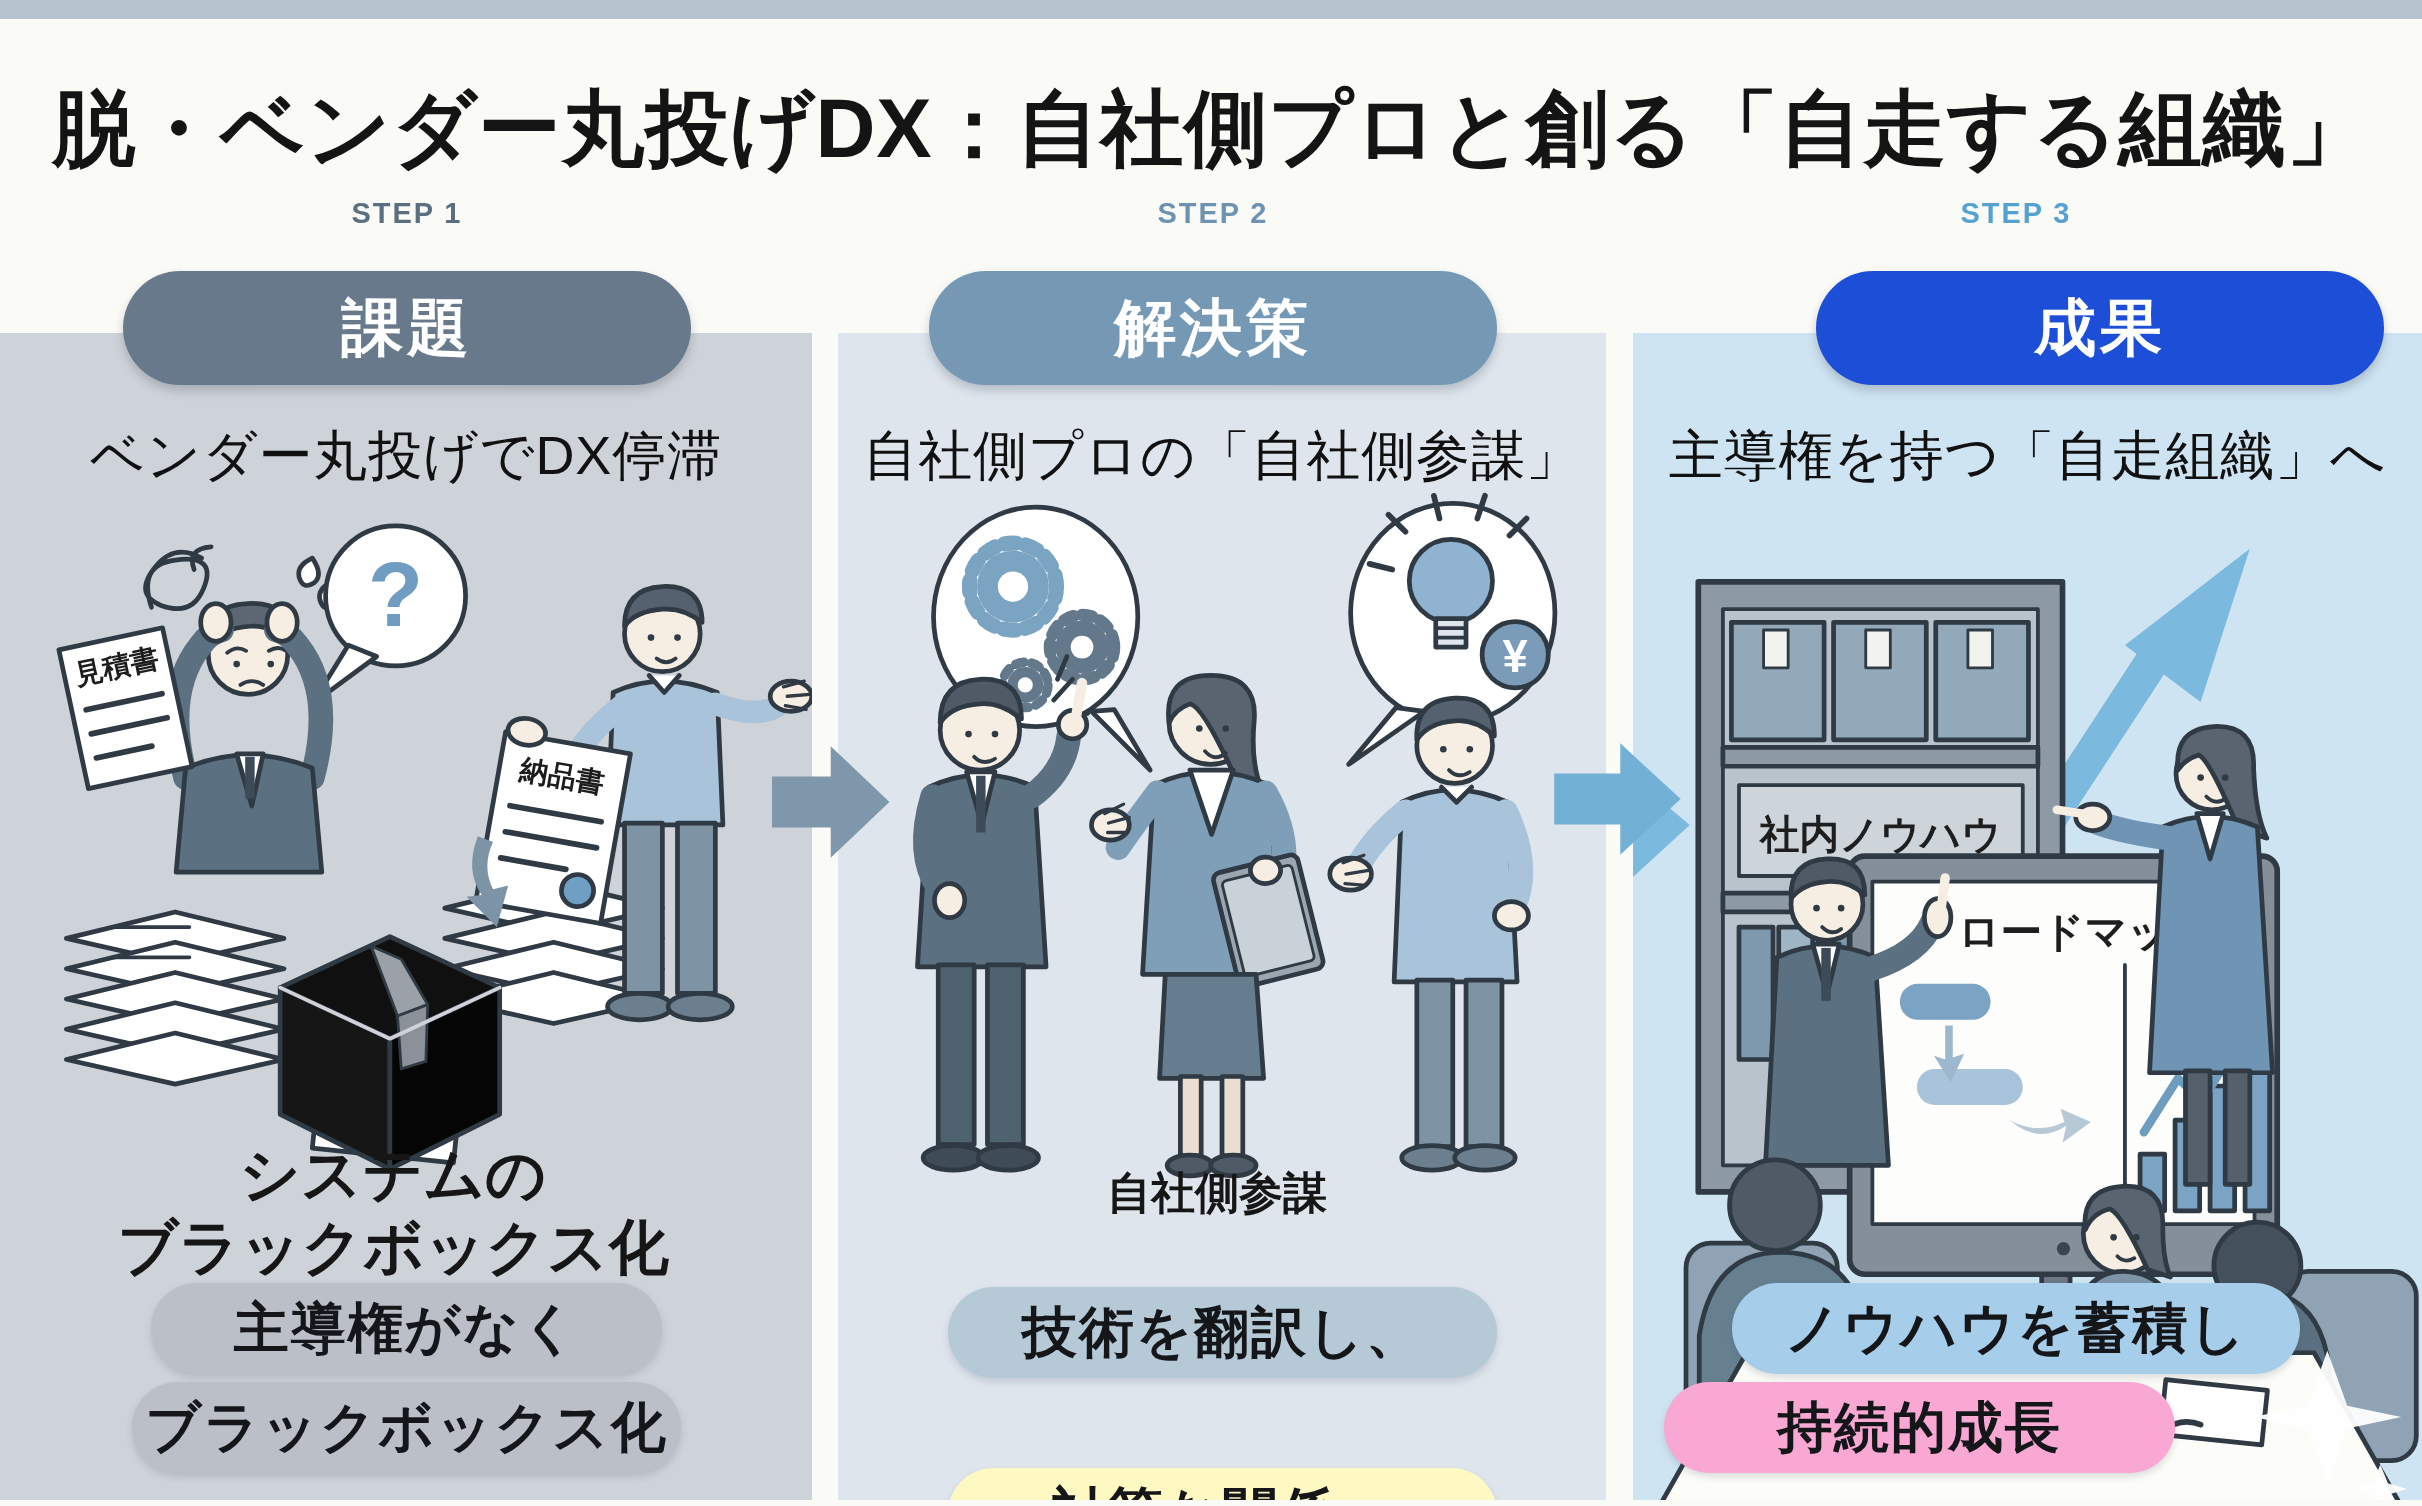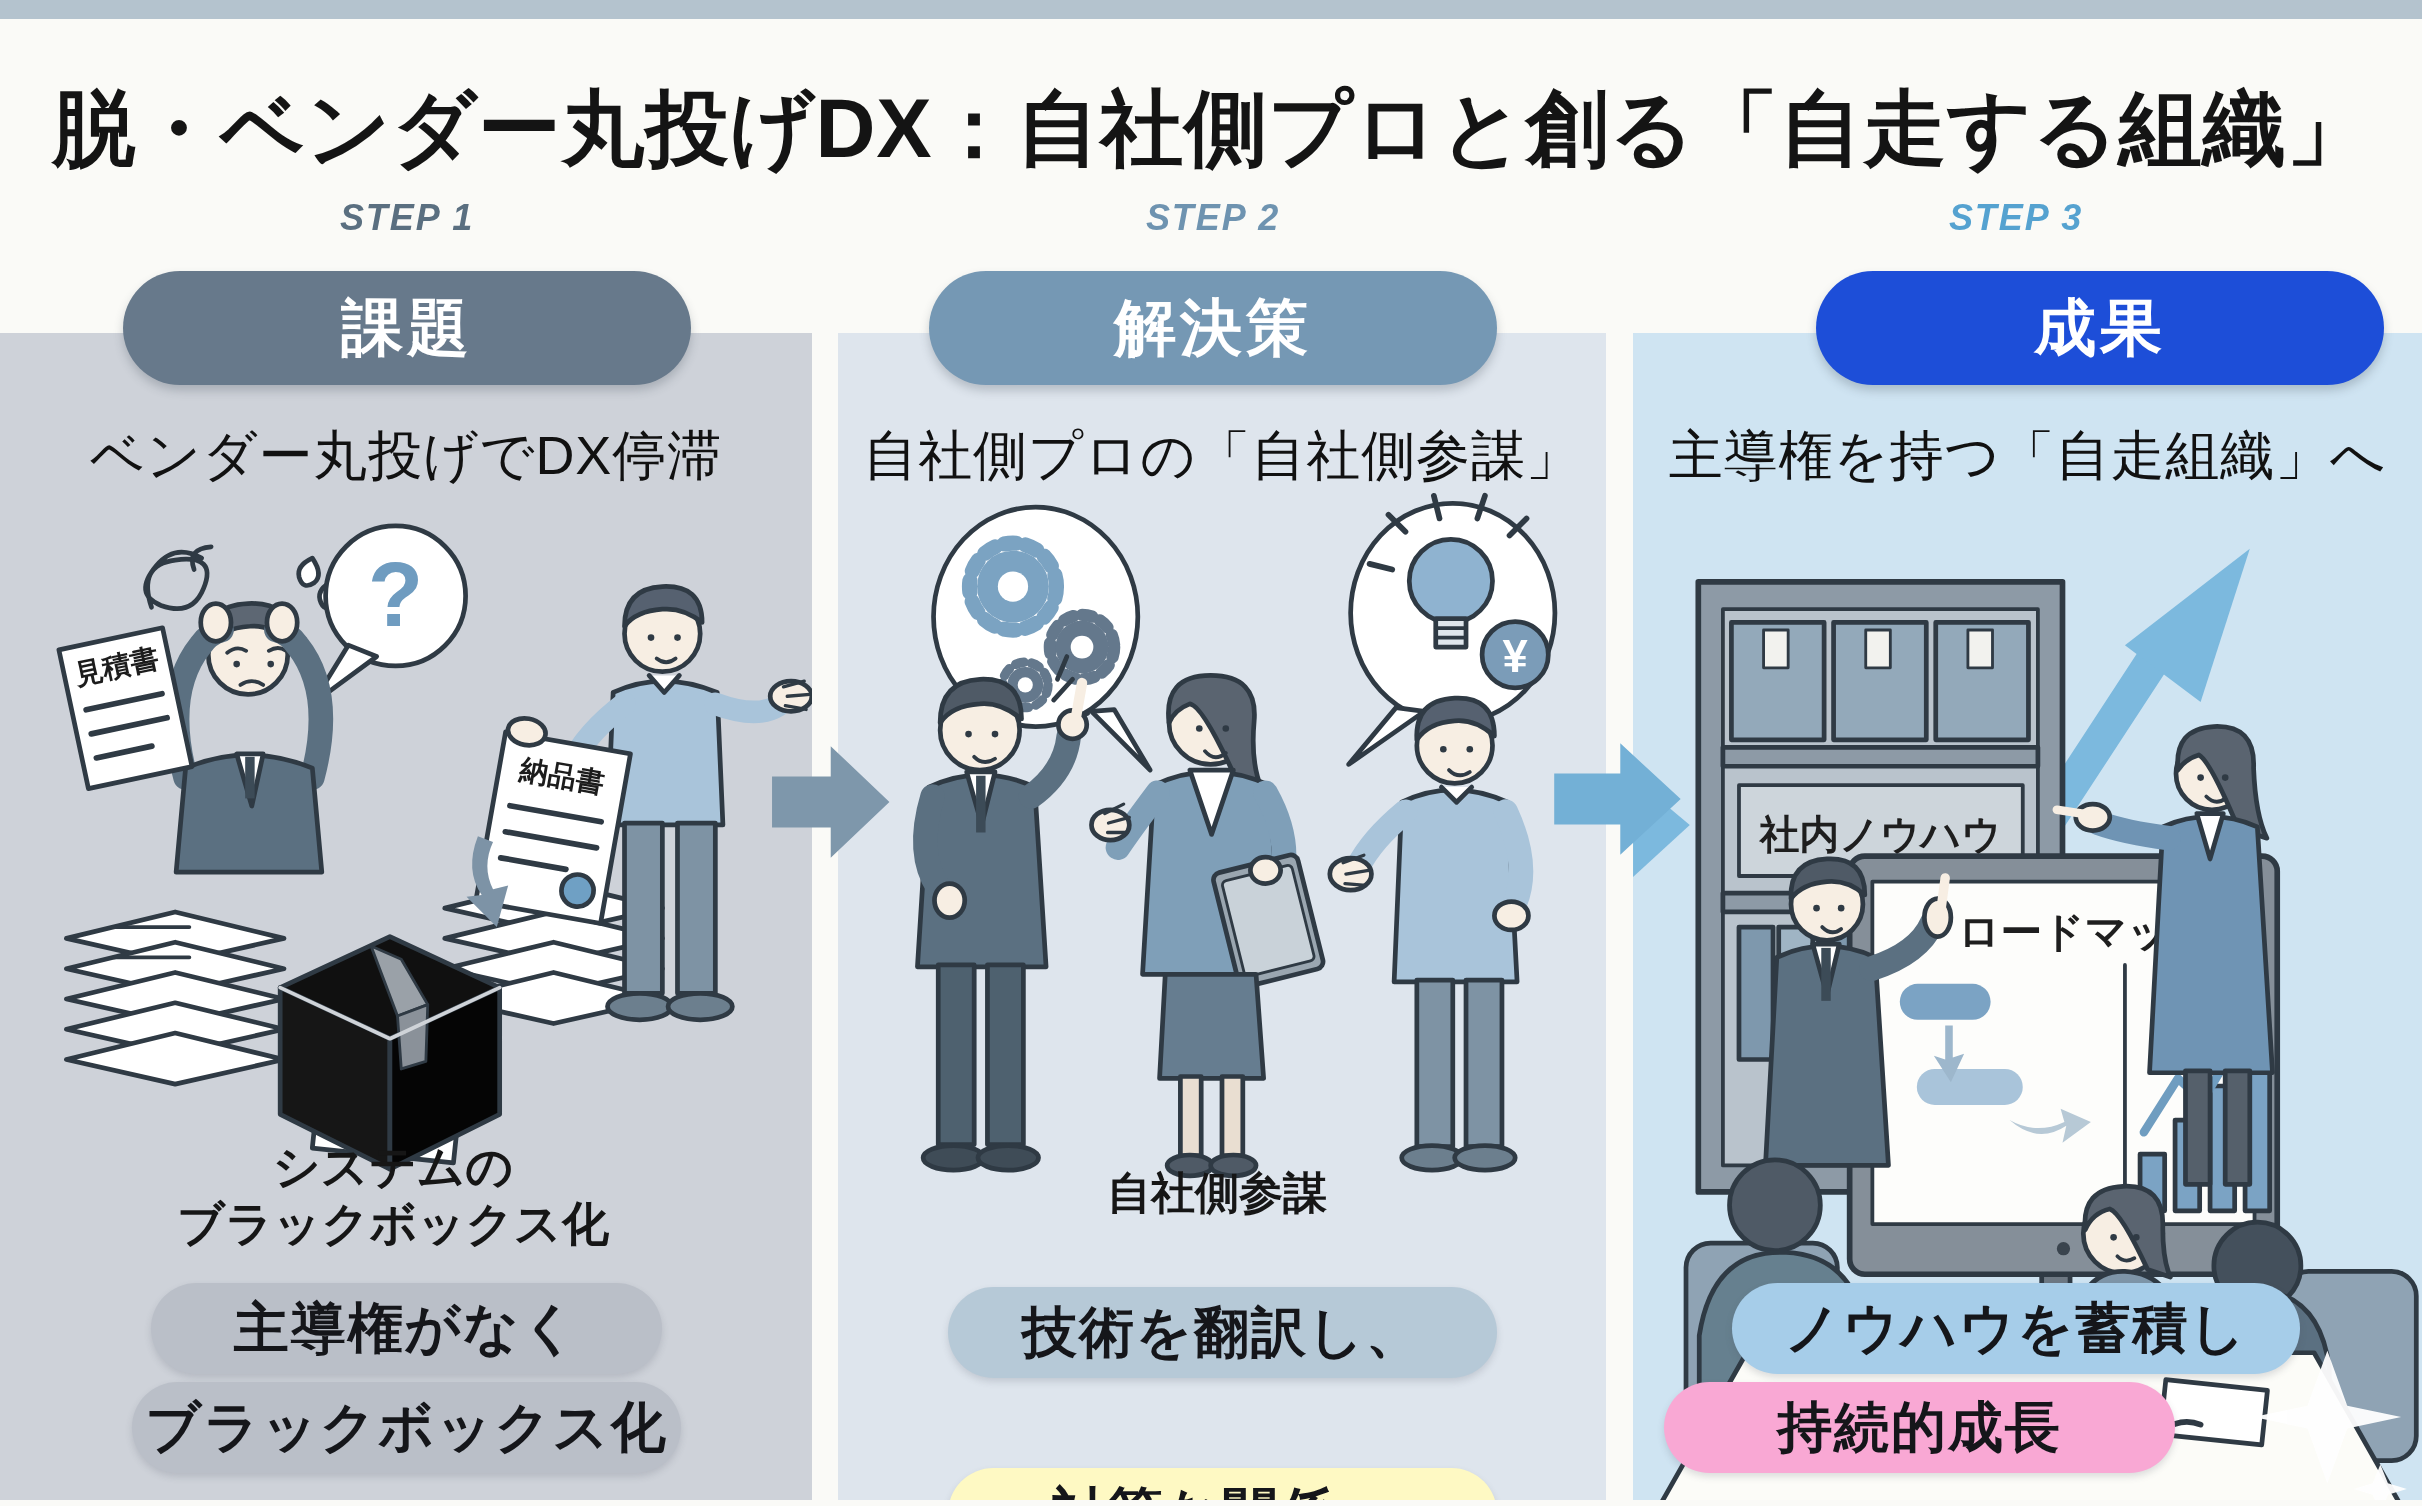--- a/index.html
+++ b/index.html
@@ -2,21 +2,21 @@
 <html style="font-size:15px"><head>
 <meta charset="utf-8">
 <style>
   html,body{margin:0;padding:0;background:#fafaf7;}
   .stage{position:relative;width:2423px;height:1500px;overflow:hidden;
          font-family:"Liberation Sans","DejaVu Sans",sans-serif;background:#fafaf7;}
   .abs{position:absolute;}
   .top-strip{left:0;top:0;width:2423px;height:19px;}
   .title{left:0;top:74px;width:2423px;text-align:center;font-size:83px;font-weight:bold;
          color:#141414;letter-spacing:0.9px;}
-  .step-label{top:197px;width:568px;text-align:center;font-size:36px;font-weight:bold;letter-spacing:1.9px;font-style:italic;}
+  .step-label{top:197px;width:568px;text-align:center;font-size:29px;font-weight:bold;letter-spacing:1.9px;}
   .badge{top:271px;width:568px;height:114px;border-radius:59px;display:flex;align-items:center;justify-content:center;
          font-size:62px;font-weight:bold;color:#ffffff;box-shadow:0 5.7px 9.5px rgba(60,70,85,.25);letter-spacing:3.8px;}
   .panel{top:333px;height:1173px;}
   .subtitle{top:420px;text-align:center;font-size:54px;font-weight:normal;color:#111;letter-spacing:0.9px;}
   .caption{text-align:center;font-weight:bold;color:#161616;line-height:1.22;}
   .pill{height:91px;border-radius:47px;display:flex;align-items:center;justify-content:center;
         font-size:55px;font-weight:bold;color:#15161a;letter-spacing:1.9px;box-shadow:0 3.8px 7.6px rgba(70,80,95,.18);}
   svg{display:block;}
   svg text{font-family:"Liberation Sans","DejaVu Sans",sans-serif;}
 </style>
@@ -145,21 +145,21 @@
         <polygon points="412,638 528,692 412,746 296,692" fill="#101010"></polygon>
         <polygon points="296,692 412,746 412,884 296,826" fill="#161616"></polygon>
         <polygon points="528,692 412,746 412,884 528,826" fill="#050505"></polygon>
         <polygon points="392,648 424,662 452,710 420,722" fill="#9aa1a8" stroke-width="3"></polygon>
         <polygon points="420,722 452,710 450,770 424,778" fill="#8a9199" stroke-width="3"></polygon>
         <path d="M296 692 l116 54 l116 -54" fill="none" stroke="#cfd3d8" stroke-width="4"></path>
       </g>
     </g>
   </svg>
 
-  <div class="abs caption" style="left:57px;top:1138px;width:672px;font-size:47px;white-space:pre-line;">システムの
+  <div class="abs caption" style="left:57px;top:1138px;width:672px;font-size:60px;white-space:pre-line;">システムの
 ブラックボックス化</div>
   <div class="abs pill" style="left: 151px; top: 1283px; width: 511px; background-color: rgb(186, 191, 200);">主導権がなく</div>
   <div class="abs pill" style="left: 132px; top: 1382px; width: 549px; background-color: rgb(186, 191, 200);">ブラックボックス化</div>
 
   <svg class="abs" style="left:838px;top:333px;" width="768" height="1173" viewBox="0 0 812 1240">
     <g stroke="#2f3a44" stroke-width="5" stroke-linejoin="round" stroke-linecap="round">
 
       <g>
         <ellipse cx="209" cy="300" rx="108" ry="116" fill="#ffffff"></ellipse>
         <polygon points="268,400 330,462 292,398" fill="#ffffff"></polygon>

